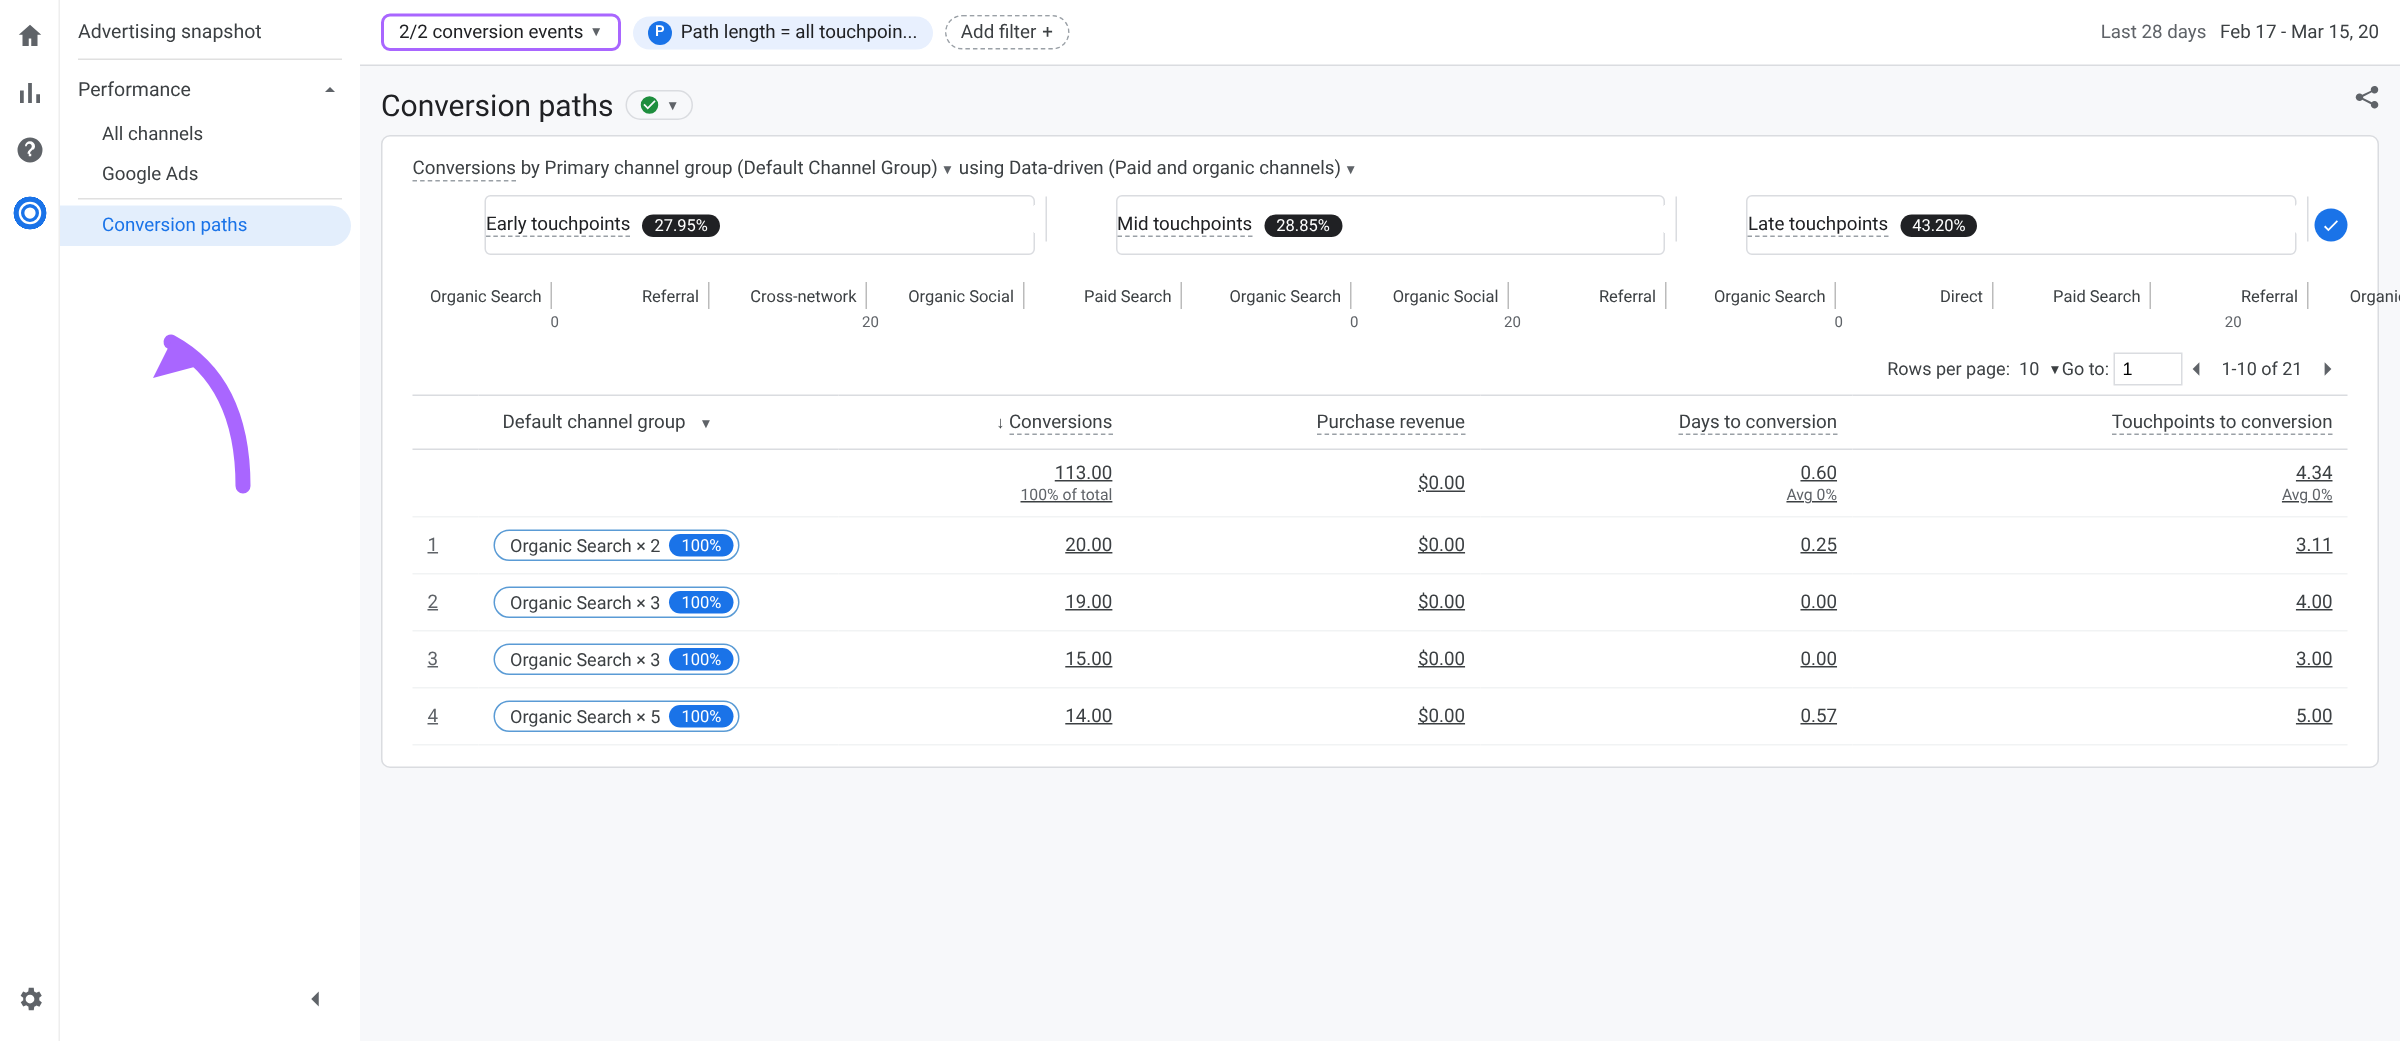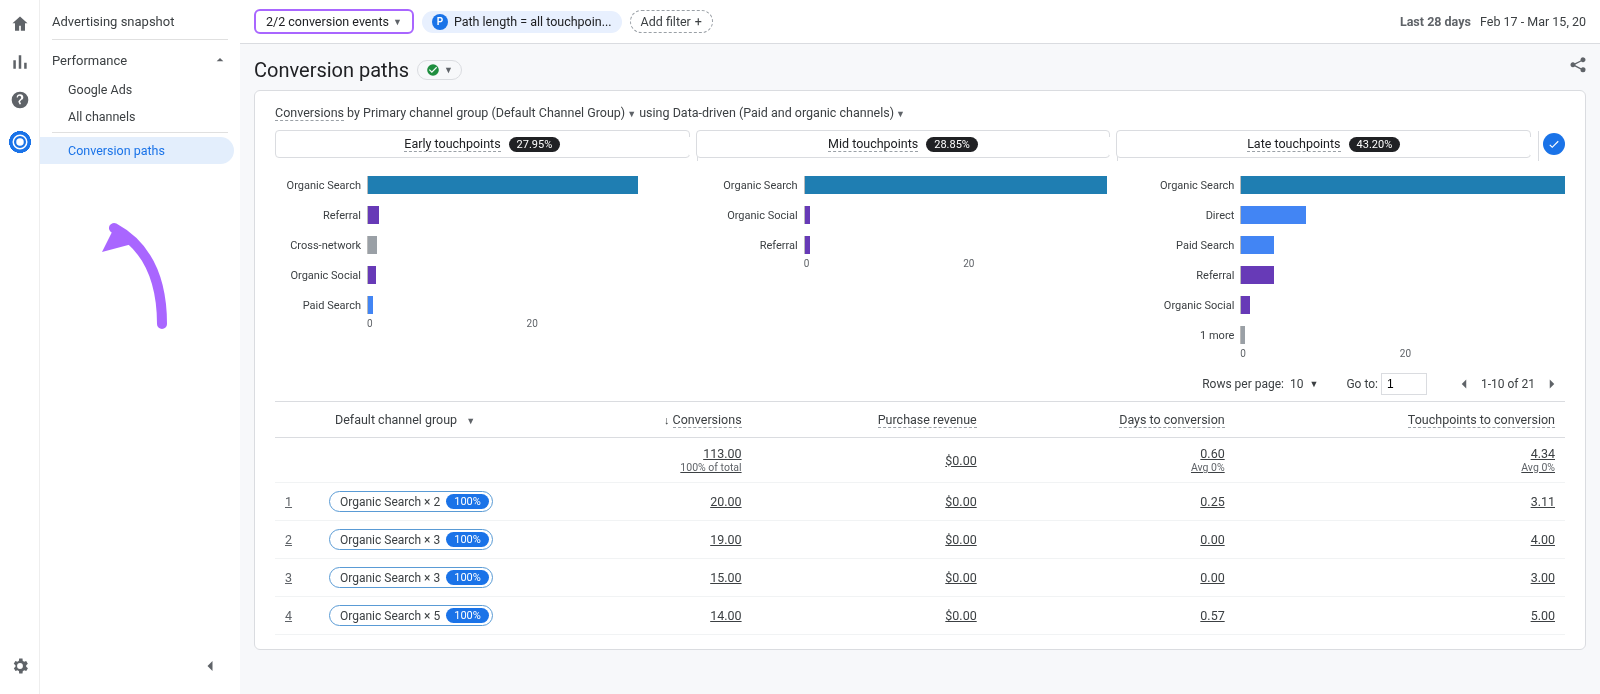--- a/index.html
+++ b/index.html
@@ -46,61 +46,61 @@
   
   .filterbar { height:44px; border-bottom:1px solid var(--ga-border); background:#fff;
       display:flex; align-items:center; gap:8px; padding:0 14px;}
   .chip { border:2px solid var(--accent-purple); border-radius:6px; padding:3px 10px; font-size:12.5px;
           display:flex; align-items:center; gap:4px; background:#fff;}
   .chip .tri{font-size:9px;color:#5f6368;}
   .chip2 { background:#e8f0fe; border-radius:14px; padding:3px 10px; font-size:12.5px; display:flex; align-items:center; gap:6px;}
   .chip2 .badge{background:var(--ga-blue);color:#fff;width:16px;height:16px;border-radius:50%;display:flex;align-items:center;justify-content:center;font-size:10px;font-weight:600;}
   .addfilter{border:1px dashed #9aa0a6;border-radius:14px;padding:3px 10px;font-size:12.5px;display:flex;align-items:flex-start;gap:4px;color:#3c4043;}
   .datebox{margin-left:auto;font-size:12.5px;color:#3c4043;}
-  .datebox .lbl{color:#5f6368;margin-right:6px;font-weight:bold;}
+  .datebox .lbl{color:#5f6368;margin-right:6px;}
 
   
   .titlerow{display:flex;align-items:center;gap:8px;padding:14px 14px 8px;}
   .titlerow h1{font-size:20px;font-weight:400;margin:0;}
   .status-btn{border:1px solid var(--ga-border);border-radius:14px;padding:2px 8px;display:flex;align-items:center;gap:4px;}
   .check-ic{width:14px;height:14px;fill:#1e8e3e;}
   .share-ic{position:absolute;top:54px;right:12px;}
 
   
   .card{margin:0 14px 0 14px;background:#fff;border:1px solid var(--ga-border);border-radius:6px;padding:14px 20px;}
   .dim-row{font-size:12.5px;color:#3c4043;margin-bottom:10px;}
   .dim-row .u{border-bottom:1px dashed #9aa0a6;}
   .dim-row .dd{font-size:9px;padding-left:2px;color:#5f6368;}
 
   
   .tp-tabs{display:flex;gap:6px;margin-bottom:10px;align-items:stretch;}
-  .tp-tab{flex:1;position:relative;border:1px solid var(--ga-border);background:#fff;height:28px;
-      display:flex;align-items:center;justify-content:center;gap:8px;border-radius:4px;font-size:12.5px;}
+  .tp-tab{flex:1;position:relative;border:1px solid var(--ga-border);background:#fff;height:40px;
+      display:flex;align-items:center;justify-content:flex-start;gap:8px;border-radius:4px;font-size:12.5px;margin-left:48px;}
   .tp-tab .lbl{border-bottom:1px dashed #9aa0a6;}
   .tp-pill{background:var(--pill-bg);color:#fff;border-radius:10px;padding:1px 8px;font-size:11px;}
   .tp-tab::after{ content:""; position:absolute; right:-9px; top:0; width:18px; height:30px;
       background:linear-gradient(135deg, transparent 49%, #fff 50%) top/100% 50% no-repeat,
                  linear-gradient(45deg , transparent 49%, #fff 50%) bottom/100% 50% no-repeat;
       border-right:1px solid var(--ga-border); transform:skewX(0);}
   .tp-tab:last-child::after{display:none;}
   .tp-check{width:22px;height:22px;background:var(--ga-blue);border-radius:50%;display:flex;align-items:center;justify-content:center;align-self:center;margin-left:6px;}
   .tp-check svg{width:14px;height:14px;fill:#fff;}
 
   
   .charts{display:flex;gap:20px;padding-top:8px;}
   .chartcol{flex:1;}
-  .bars{display:flex;flex-direction:column;gap:12px;}
+  .bars{display:flex;gap:12px;}
   .brow{display:flex;align-items:center;gap:6px;}
   .brow .cat{width:86px;text-align:right;font-size:11px;color:#3c4043;white-space:nowrap;}
   .brow .track{flex:1;height:18px;position:relative;border-left:1px solid #bbb;}
   .brow .fill{position:absolute;top:0;left:0;height:100%;}
   .xaxis{display:flex;justify-content:space-between;padding-left:92px;padding-top:4px;font-size:10px;color:#5f6368;}
 
   
-  .tbl-controls{display:flex;justify-content:flex-end;align-items:center;gap:28px;padding:14px 4px 6px;font-size:12px;color:#3c4043;}
+  .tbl-controls{display:flex;justify-content:flex-end;align-items:center;gap:0;padding:14px 4px 6px;font-size:12px;color:#3c4043;}
   .rpp{display:flex;align-items:center;gap:6px;}
   .goto input{width:46px;border:1px solid var(--ga-border);padding:3px 5px;font-size:12px;}
   .pager{display:flex;align-items:center;gap:8px;}
   .pager svg{width:18px;height:18px;fill:#5f6368;}
 
   table.data{width:100%;border-collapse:collapse;font-size:12.5px;}
   table.data th{border-top:1px solid var(--ga-border);border-bottom:1px solid var(--ga-border);padding:10px 10px;font-weight:400;color:#3c4043;text-align:right;}
   table.data th:first-child{text-align:left;}
   table.data th .hd{border-bottom:1px dashed #9aa0a6;}
   table.data td{border-bottom:1px solid #f1f3f4;padding:8px 10px;text-align:right;color:#3c4043;text-decoration:underline;}
@@ -142,22 +142,22 @@
   <div class="snav-item">
     <span>Advertising snapshot</span>
     </div>
   <div class="snav-divider"></div>
   <div class="snav-item">
     <span>Performance</span>
     <svg class="chev" viewBox="0 0 24 24" fill="#5f6368">
         <path d="M7 14l5-5 5 5z"></path>
       </svg>
   </div>
+  <div class="snav-sub"><span>All channels</span></div>
   <div class="snav-sub"><span>Google Ads</span></div>
-  <div class="snav-sub"><span>All channels</span></div>
   <div class="snav-divider"></div>
   <div class="snav-sub snav-active"><span>Conversion paths</span></div>
 </div>
 <svg class="collapse-caret" viewBox="0 0 24 24" fill="#5f6368">
     <path d="M15 6l-6 6 6 6z"></path>
   </svg>
 
 <svg class="annot" viewBox="0 0 90 120">
   <path d="M70 110 Q70 40 22 14" stroke="var(--accent-purple)" stroke-width="10" fill="none" stroke-linecap="round"></path>
   <path d="M22 14 L10 38 L40 30 Z" fill="var(--accent-purple)"></path>

